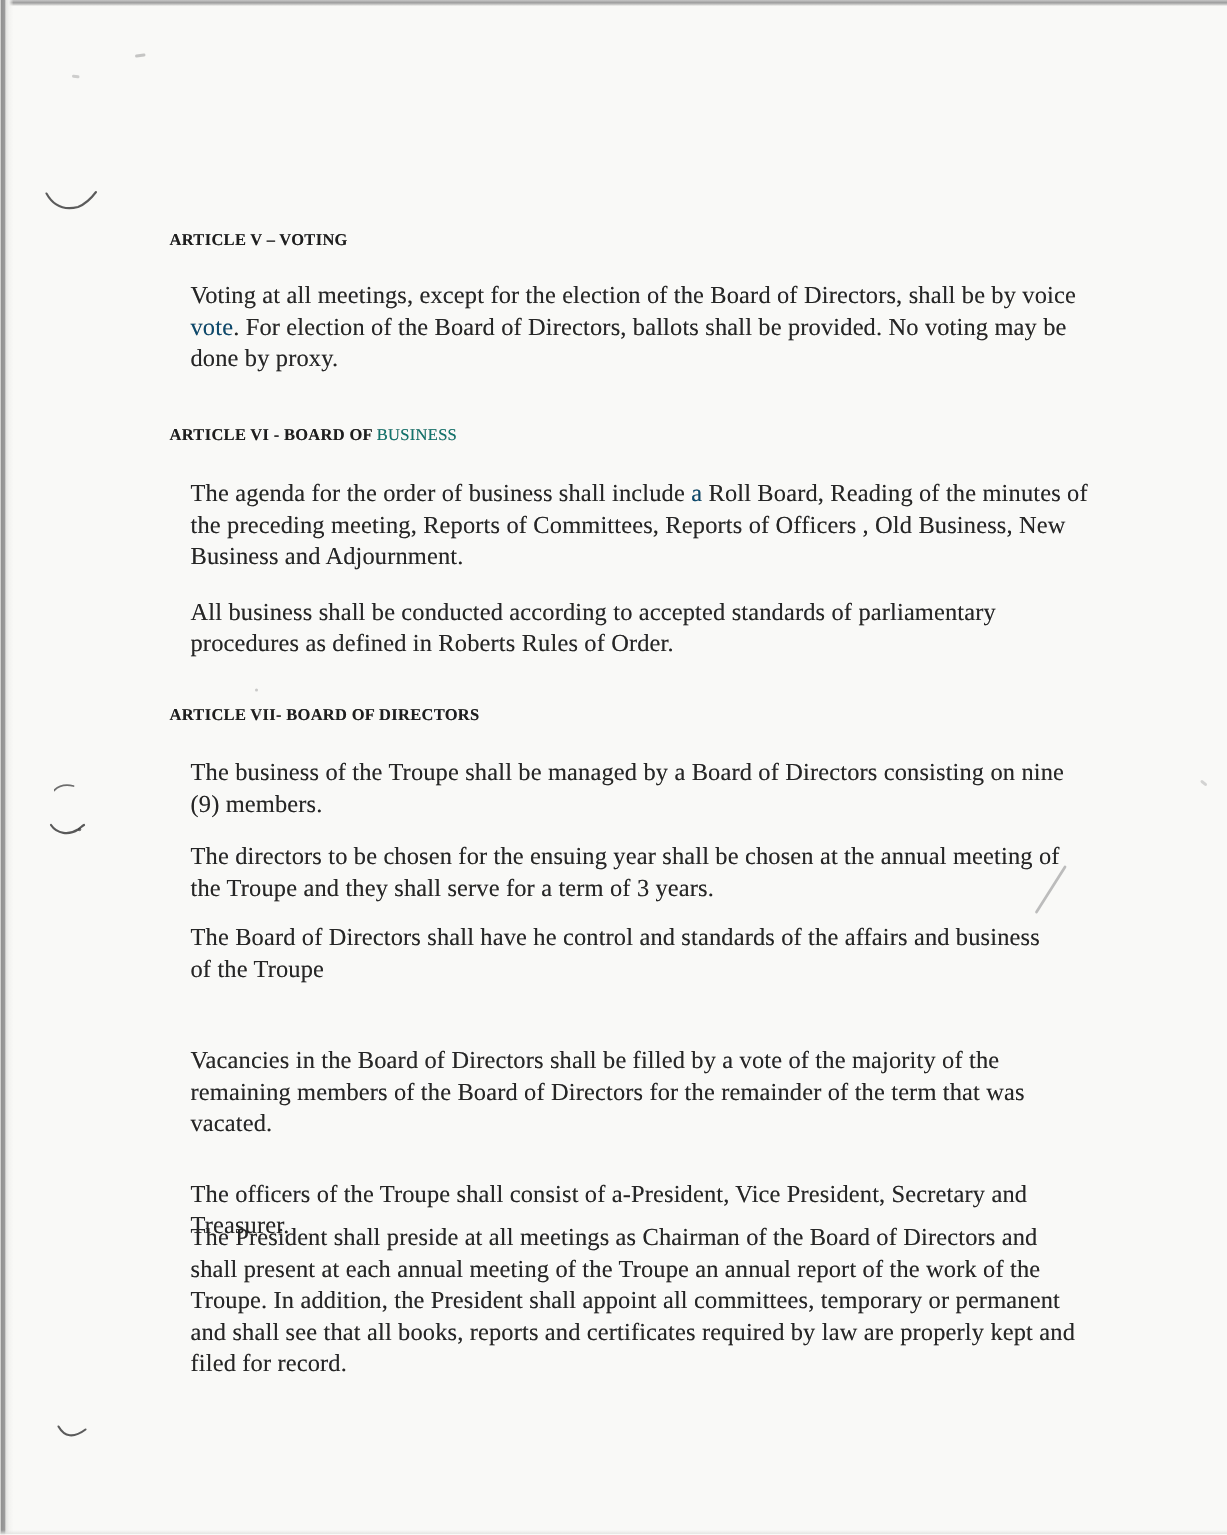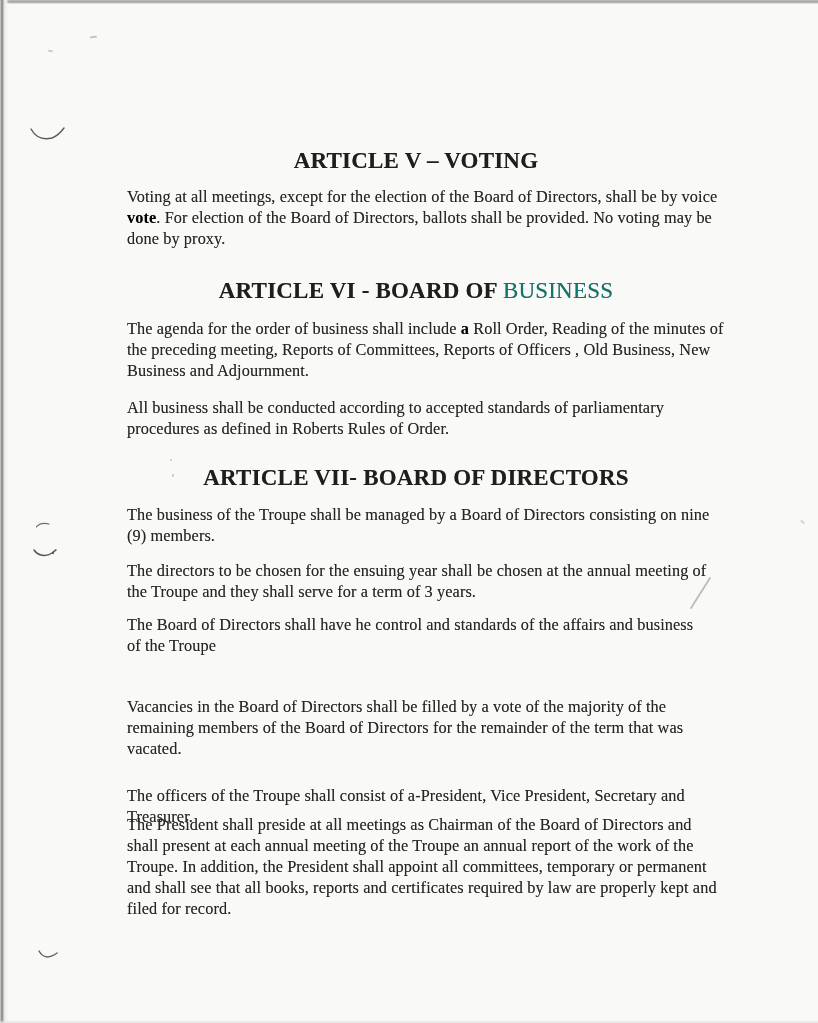--- a/index.html
+++ b/index.html
@@ -40,33 +40,33 @@
     position: absolute;
     left: 127px;
     width: 600px;
     font-size: 16.3px;
     line-height: 21px;
     letter-spacing: 0.1px;
     text-shadow: 0 0 0.4px rgba(30,30,30,0.45);
   }
   .heading {
     position: absolute;
-    left: 127px;
+    left: 113px;
     width: 578px;
-    text-align: center;
-    font-size: 23px;
+    text-align: left;
+    font-size: 11px;
     line-height: 21px;
     font-weight: bold;
     color: #1e1e1e;
     letter-spacing: 0.2px;
     text-shadow: 0 0 0.4px rgba(20,20,20,0.5);
   }
   .heading .regular { font-weight: normal; color: #0f766e; }
   .multiline { white-space: pre-line; }
-  b { font-weight: bold; color: #000000; }
+  b { font-weight: normal; color: #0c4a6e; }
   
   .mark { position: absolute; }
   .speck {
     position: absolute;
     background: #9a9a9a;
     border-radius: 2px;
   }
 </style>
 </head>
 <body>
@@ -83,21 +83,21 @@
   <div class="block" style="top:186px">
     <span>Voting at all meetings, except for the election of the Board of Directors, shall be by voice</span><br>
     <b>vote</b><span>. For election of the Board of Directors, ballots shall be provided. No voting may be</span><br>
     <span>done by proxy.</span>
   </div>
 
   <div class="heading" style="top:280px">
     <span>ARTICLE VI - BOARD OF </span><span class="regular">BUSINESS</span>
   </div>
   <div class="block" style="top:318px">
-    <span>The agenda for the order of business shall include </span><b>a</b><span> Roll Order, Reading of the minutes of</span><br>
+    <span>The agenda for the order of business shall include </span><b>a</b><span> Roll Board, Reading of the minutes of</span><br>
     <span>the preceding meeting, Reports of Committees, Reports of Officers , Old Business, New</span><br>
     <span>Business and Adjournment.</span>
   </div>
   <div class="block multiline" style="top:397px">All business shall be conducted according to accepted standards of parliamentary
 procedures as defined in Roberts Rules of Order.</div>
 
   <div class="heading" style="top:467px">
     <span>ARTICLE VII- BOARD OF DIRECTORS</span>
   </div>
   <div class="block multiline" style="top:504px">The business of the Troupe shall be managed by a Board of Directors consisting on nine

